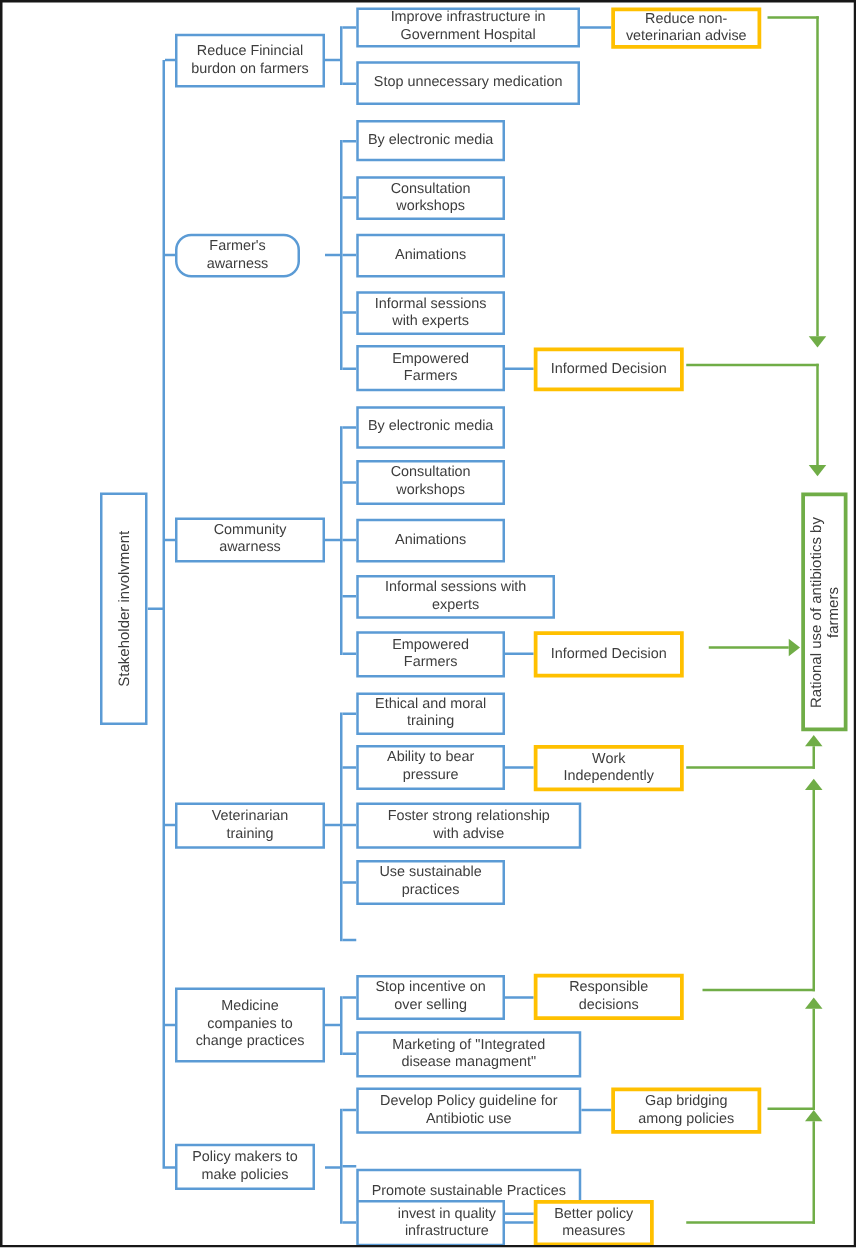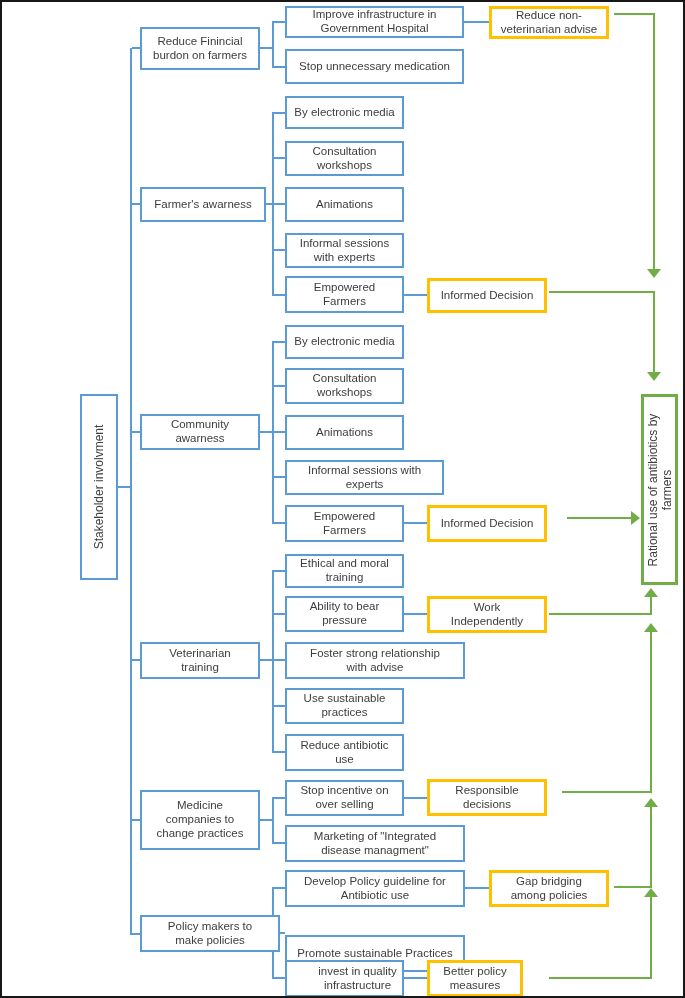--- a/index.html
+++ b/index.html
@@ -99,37 +99,37 @@
     <div class="arrow" style="left: 642px; top: 621px; border-left: 7px solid transparent; border-right: 7px solid transparent; border-bottom: 9px solid rgb(112, 173, 71);"></div>
     <div class="arrow" style="left: 642px; top: 796px; border-left: 7px solid transparent; border-right: 7px solid transparent; border-bottom: 9px solid rgb(112, 173, 71);"></div>
     <div class="arrow" style="left: 642px; top: 886px; border-left: 7px solid transparent; border-right: 7px solid transparent; border-bottom: 9px solid rgb(112, 173, 71);"></div>
     <div class="node blue vertical root" style="left: 78px; top: 392px; width: 38px; height: 186px;">
       <span class="label">Stakeholder involvment</span>
     </div>
     <div class="node blue" style="left: 138px; top: 25px; width: 120px; height: 43px;">
       <span class="label">Reduce Finincial
 burdon on farmers</span>
     </div>
-    <div class="node blue" style="left: 138px; top: 185px; width: 126px; height: 35px;">
+    <div class="node blue" style="left: 138px; top: 185px; width: 100px; height: 35px; border-radius: 13px;">
       <span class="label">Farmer's awarness</span>
     </div>
     <div class="node blue" style="left: 138px; top: 412px; width: 120px; height: 36px;">
       <span class="label">Community
 awarness</span>
     </div>
     <div class="node blue" style="left: 138px; top: 640px; width: 120px; height: 37px;">
       <span class="label">Veterinarian
 training</span>
     </div>
     <div class="node blue" style="left: 138px; top: 788px; width: 120px; height: 60px;">
       <span class="label">Medicine
 companies to
 change practices</span>
     </div>
-    <div class="node blue" style="left: 138px; top: 913px; width: 140px; height: 37px;">
+    <div class="node blue" style="left: 138px; top: 913px; width: 112px; height: 37px;">
       <span class="label">Policy makers to
 make policies</span>
     </div>
     <div class="node blue" style="left: 283px; top: 4px; width: 179px; height: 32px;">
       <span class="label">Improve infrastructure in
 Government Hospital</span>
     </div>
     <div class="node blue" style="left: 283px; top: 47px; width: 179px; height: 35px;">
       <span class="label">Stop unnecessary medication</span>
     </div>
@@ -178,24 +178,20 @@
 pressure</span>
     </div>
     <div class="node blue" style="left: 283px; top: 640px; width: 180px; height: 37px;">
       <span class="label">Foster strong relationship
 with advise</span>
     </div>
     <div class="node blue" style="left: 283px; top: 686px; width: 119px; height: 36px;">
       <span class="label">Use sustainable
 practices</span>
     </div>
-    <div class="node blue" style="left: 283px; top: 732px; width: 119px; height: 37px;">
-      <span class="label">Reduce antibiotic
-use</span>
-    </div>
     <div class="node blue" style="left: 283px; top: 778px; width: 119px; height: 36px;">
       <span class="label">Stop incentive on
 over selling</span>
     </div>
     <div class="node blue" style="left: 283px; top: 823px; width: 180px; height: 37px;">
       <span class="label">Marketing of "Integrated
 disease managment"</span>
     </div>
     <div class="node blue" style="left: 283px; top: 868px; width: 180px; height: 37px;">
       <span class="label">Develop Policy guideline for

